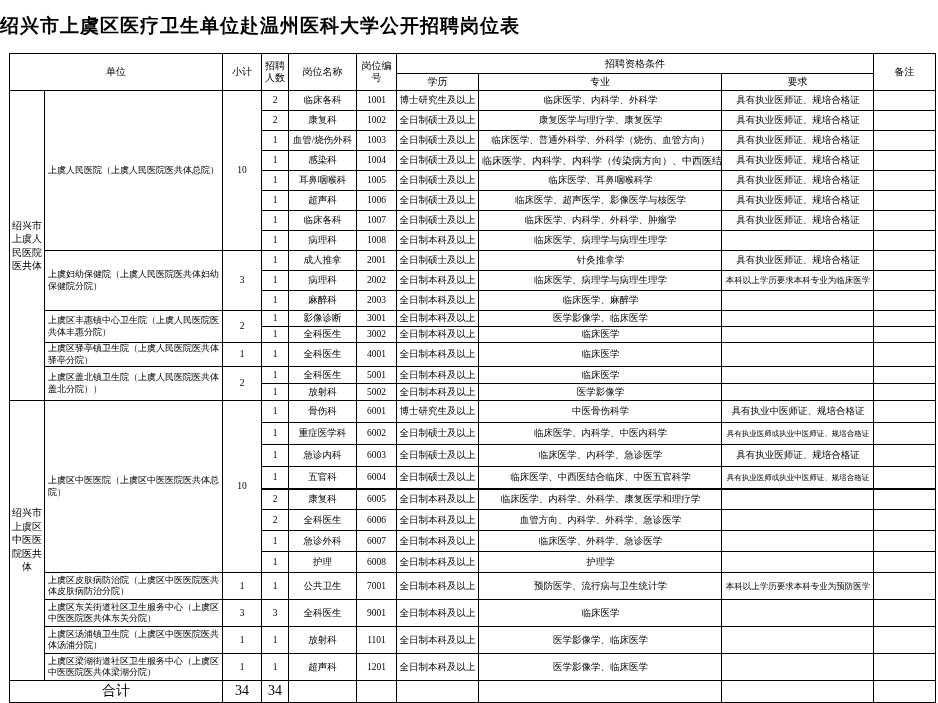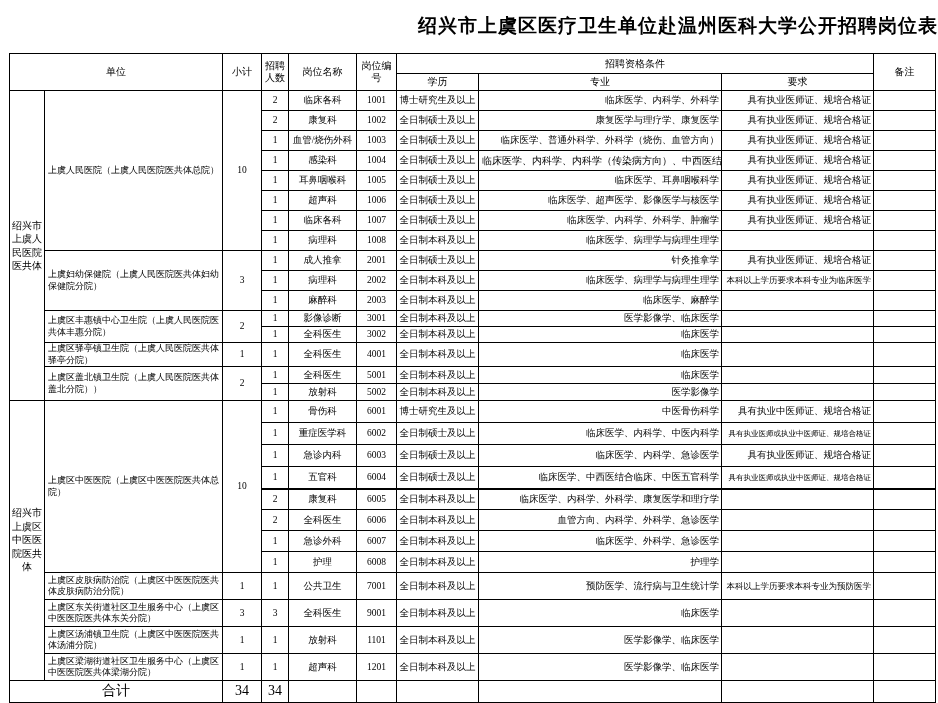--- a/index.html
+++ b/index.html
@@ -2,21 +2,21 @@
 <html><head>
 <meta charset="utf-8">
 <style>
   html,body{margin:0;padding:0;}
   body{
     width:938px;height:703px;background:#ffffff;color:#000;
     font-family:"Liberation Serif","DejaVu Serif",serif;
     overflow:hidden;position:relative;
   }
   .page-title{
-    text-align:right;
+    text-align:left;
     padding-top:13px;
     font-family:"Liberation Sans","DejaVu Sans",sans-serif;
     font-weight:bold;
     font-size:19px;
     letter-spacing:1px;
     line-height:26px;
   }
   table.jobs{
     border-collapse:collapse;
     table-layout:fixed;
@@ -33,21 +33,21 @@
     vertical-align:middle;
     overflow:hidden;
     word-break:break-all;
   }
   .jobs thead th{font-size:10px;}
   .jobs thead tr.h1{height:20px;}
   .jobs thead tr.h2{height:17px;}
   td.group-cell{font-size:10px;line-height:1.35;padding:0 1px;margin-top:37px;}
   td.group-cell.g2{font-size:10px;font-family:Liberation Mono, monospace;}
   td.unit-cell{text-align:left;font-size:9px;line-height:1.3;padding:0 2px 0 3px;}
-  td.major-cell,td.req-cell{text-align:right;padding:0 2px 0 3px;}
+  td.major-cell,td.req-cell{text-align:center;padding:0 2px 0 3px;}
   .fit{white-space:nowrap;}
   tr.thick-top td{border-top:2.5px solid #000;}
   tr.total-row td{font-size:14px;}
   .jobs tbody td:empty{padding:0;}
 </style>
 </head>
 <body>
 
 <div class="page-title">绍兴市上虞区医疗卫生单位赴温州医科大学公开招聘岗位表</div>
 

